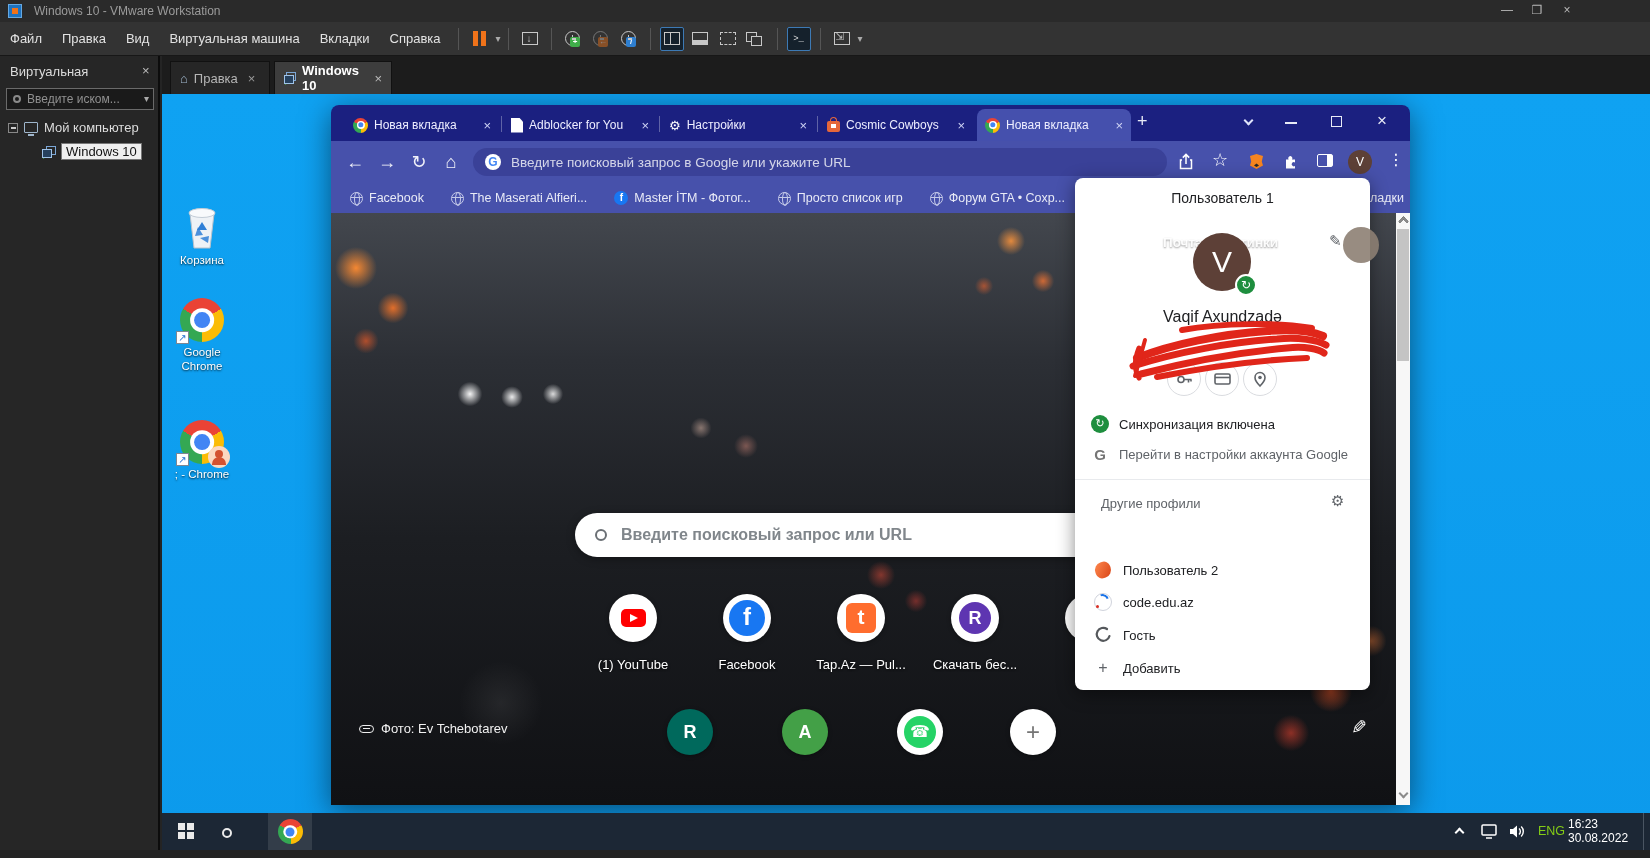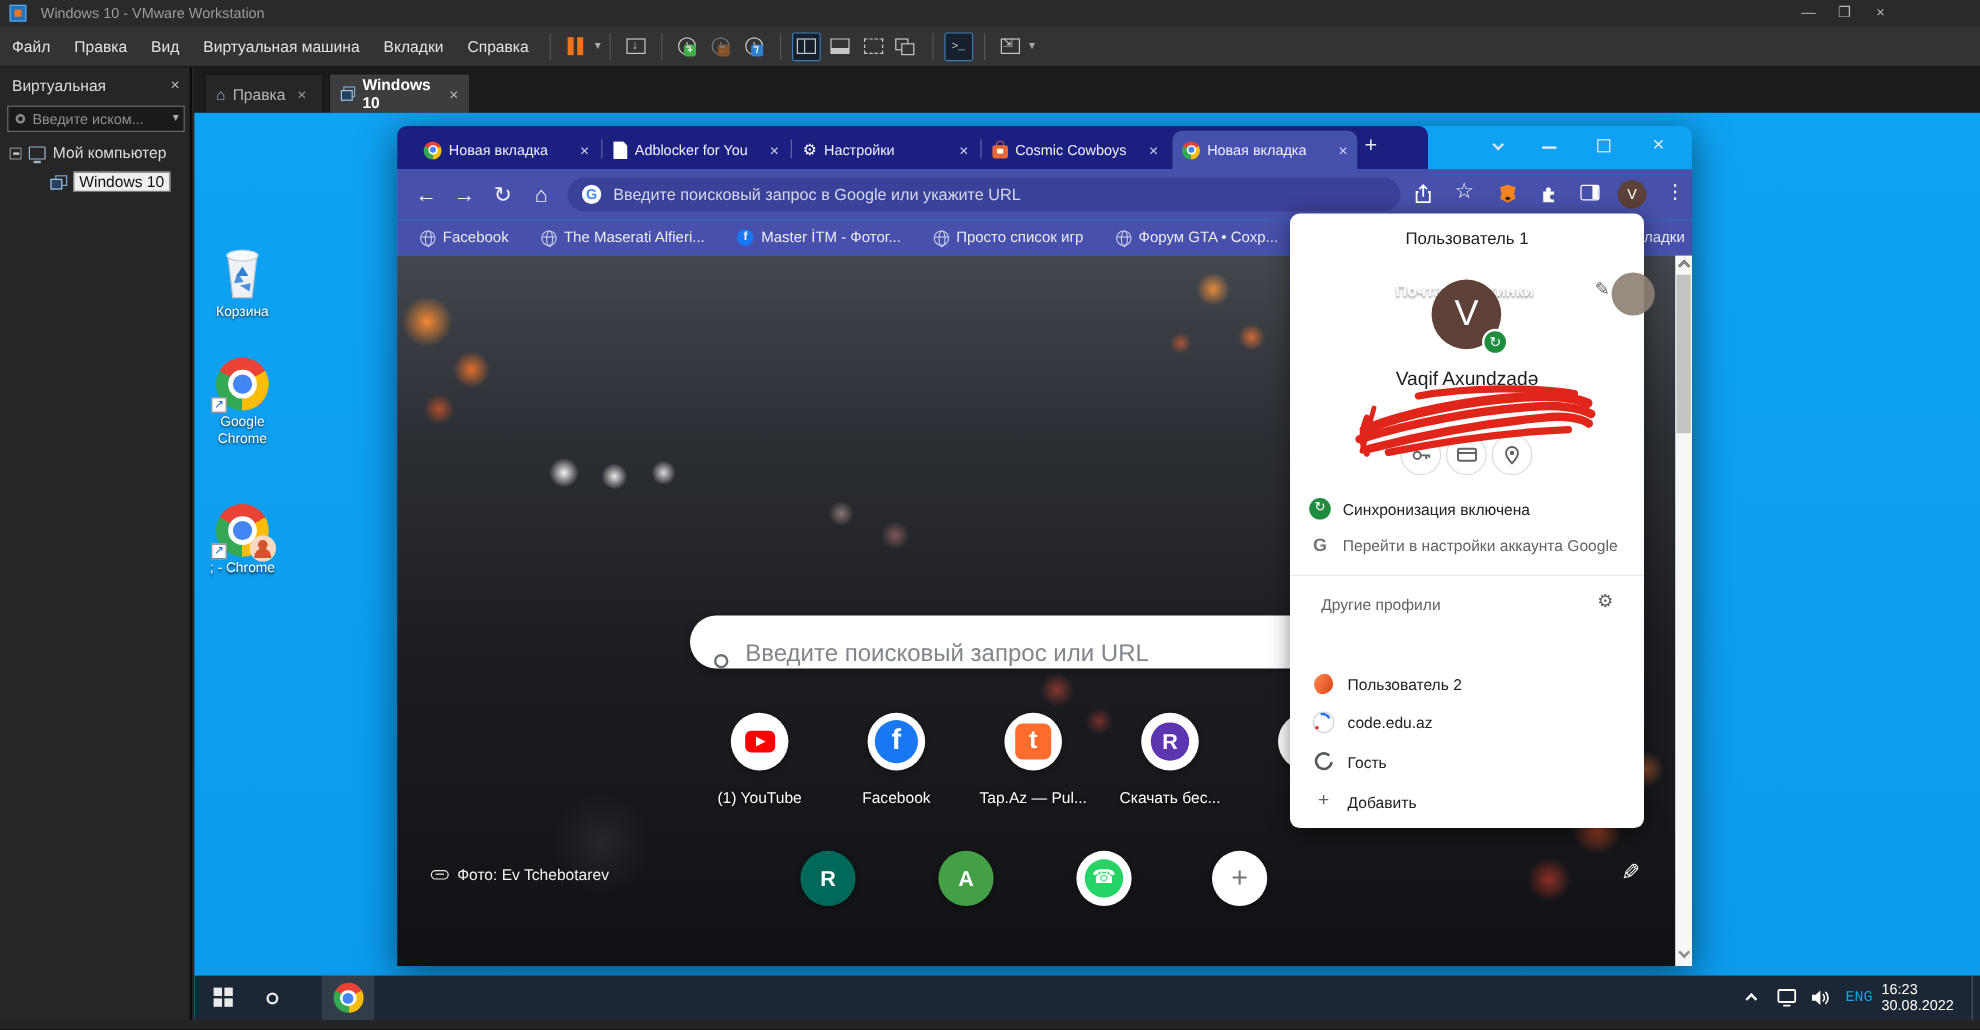--- a/index.html
+++ b/index.html
@@ -50,21 +50,21 @@
   
   #vm-taskbar{left:0;top:719px;width:1488px;height:37px;background:#1c2735;color:#fff;}
   .startgrid{display:grid;grid-template-columns:7px 7px;grid-gap:2px;}
   .startgrid div{width:7px;height:7px;background:#eaeaea;}
   .chev{display:inline-block;width:7px;height:7px;border-right:2px solid currentColor;border-bottom:2px solid currentColor;}
   .chev.up{transform:rotate(-135deg);}
   .chev.down{transform:rotate(45deg);}
 
   
   #chrome-win{left:169px;top:11px;width:1079px;height:700px;border-radius:8px 8px 0 0;box-shadow:0 6px 30px rgba(0,0,0,.5);}
-  #c-tabstrip{left:0;top:0;width:859px;height:36px;background:#1b2080;border-radius:8px 8px 0 0;}
+  #c-tabstrip{left:0;top:0;width:1079px;height:36px;background:#1b2080;border-radius:8px 8px 0 0;}
   .ctab{position:absolute;top:4px;height:32px;width:154px;display:flex;align-items:center;padding:0 8px;color:#eef;font-size:12px;}
   .ctab.active{background:#4550ad;border-radius:8px 8px 0 0;}
   .ctab .ttl{flex:1;overflow:hidden;white-space:nowrap;margin:0 6px;}
   .ctab .x{color:#cfd4f5;font-size:13px;}
   .tabsep{position:absolute;top:11px;width:1px;height:16px;background:rgba(255,255,255,.3);}
   #c-toolbar{left:0;top:36px;width:1079px;height:42px;background:#4751ab;}
   .navg{color:rgba(255,255,255,.92);font-size:18px;line-height:24px;width:24px;text-align:center;}
   #omnibox{left:142px;top:7px;width:694px;height:28px;background:#3a4198;border-radius:14px;display:flex;align-items:center;color:rgba(255,255,255,.78);font-size:13.5px;}
   #c-bookbar{left:0;top:78px;width:1079px;height:30px;background:#4751ab;display:flex;align-items:center;padding-left:19px;color:#e8eaf6;font-size:12.5px;}
   .bm{display:flex;align-items:center;margin-right:27px;white-space:nowrap;}
@@ -87,21 +87,21 @@
     radial-gradient(circle 15px at 370px 215px, rgba(255,210,190,.45), transparent 70%),
     radial-gradient(circle 17px at 415px 233px, rgba(255,160,140,.4), transparent 70%),
     radial-gradient(circle 20px at 550px 362px, rgba(235,80,60,.5), transparent 70%),
     radial-gradient(circle 16px at 585px 388px, rgba(230,70,60,.45), transparent 70%),
     radial-gradient(circle 30px at 1000px 478px, rgba(250,90,40,.6), transparent 70%),
     radial-gradient(circle 26px at 960px 520px, rgba(240,70,50,.55), transparent 70%),
     radial-gradient(circle 22px at 1040px 428px, rgba(255,130,60,.5), transparent 70%),
     radial-gradient(circle 60px at 170px 490px, rgba(255,255,255,.07), transparent 70%),
     linear-gradient(180deg,#43474e 0%,#2c2f35 25%,#1c1e22 55%,#101114 100%);}
   #g-logo{left:0;top:156px;width:1065px;text-align:center;color:rgba(255,255,255,.95);font-size:84px;letter-spacing:-2px;}
-  #search-pill{left:244px;top:300px;width:573px;height:44px;background:#fff;border-radius:22px;display:flex;align-items:flex-end;box-shadow:0 2px 8px rgba(0,0,0,.35);color:#80868b;font-size:20px;}
+  #search-pill{left:244px;top:300px;width:573px;height:44px;background:#fff;border-radius:22px;display:flex;align-items:center;box-shadow:0 2px 8px rgba(0,0,0,.35);color:#80868b;font-size:16px;font-weight:bold;}
   .sc{position:absolute;width:48px;height:48px;border-radius:50%;background:#fff;box-shadow:0 1px 4px rgba(0,0,0,.35);display:flex;align-items:center;justify-content:center;}
   .sclabel{position:absolute;width:110px;text-align:center;color:#fff;font-size:13px;text-shadow:0 1px 3px rgba(0,0,0,.7);white-space:nowrap;overflow:hidden;}
   .sc2{position:absolute;width:46px;height:46px;border-radius:50%;display:flex;align-items:center;justify-content:center;box-shadow:0 1px 4px rgba(0,0,0,.35);color:#fff;font-size:18px;font-weight:bold;}
   .chain{display:inline-block;width:15px;height:8px;border:1.6px solid #eee;border-radius:4px;position:relative;margin-right:7px;}
   .chain::after{content:'';position:absolute;left:3px;right:3px;top:2.1px;border-top:1.6px solid #eee;}
   #c-scrollbar{left:1065px;top:108px;width:14px;height:592px;background:#f7f7f7;}
 
   
   #profile-popup{left:744px;top:73px;width:295px;height:512px;background:#fff;border-radius:8px;box-shadow:0 4px 18px rgba(0,0,0,.45);z-index:50;color:#202124;}
   .pp-center{width:100%;text-align:center;}
@@ -509,21 +509,21 @@
       </div>
       <span class="abs chev up" style="left:1294px;top:16px;color:#fff;"></span>
       <svg class="abs" style="left:1318px;top:10px;" width="18" height="17">
         <rect x="2" y="2" width="14" height="10" rx="1" fill="none" stroke="#fff" stroke-width="1.5"></rect>
         <line x1="6" y1="15" x2="12" y2="15" stroke="#fff" stroke-width="1.5"></line>
       </svg>
       <svg class="abs" style="left:1346px;top:10px;" width="18" height="17">
         <polygon points="2,6 5,6 9,2.5 9,14.5 5,11 2,11" fill="#fff"></polygon>
         <path d="M11,5.5 a4,4 0 0 1 0,6 M13.2,3.5 a7,7 0 0 1 0,10" fill="none" stroke="#fff" stroke-width="1.4"></path>
       </svg>
-      <span class="abs" style="left:1376px;top:11px;font-size:12.5px;color:#0ea5e9;font-family:Liberation Mono, monospace;">ENG</span>
+      <span class="abs" style="left:1376px;top:11px;font-size:12.5px;color:#84cc16;">ENG</span>
       <div class="abs" style="left:1406px;top:4px;width:70px;color:#fff;font-size:12px;line-height:14px;">
         <div>16:23</div>
         <div>30.08.2022</div>
       </div>
       <div class="abs" style="left:1481px;top:0;width:1px;height:37px;background:#4a5562;"></div>
     </div>
   </div>
 
   <div class="abs" style="left:0;top:850px;width:1650px;height:8px;background:#242424;"></div>
 </div>

